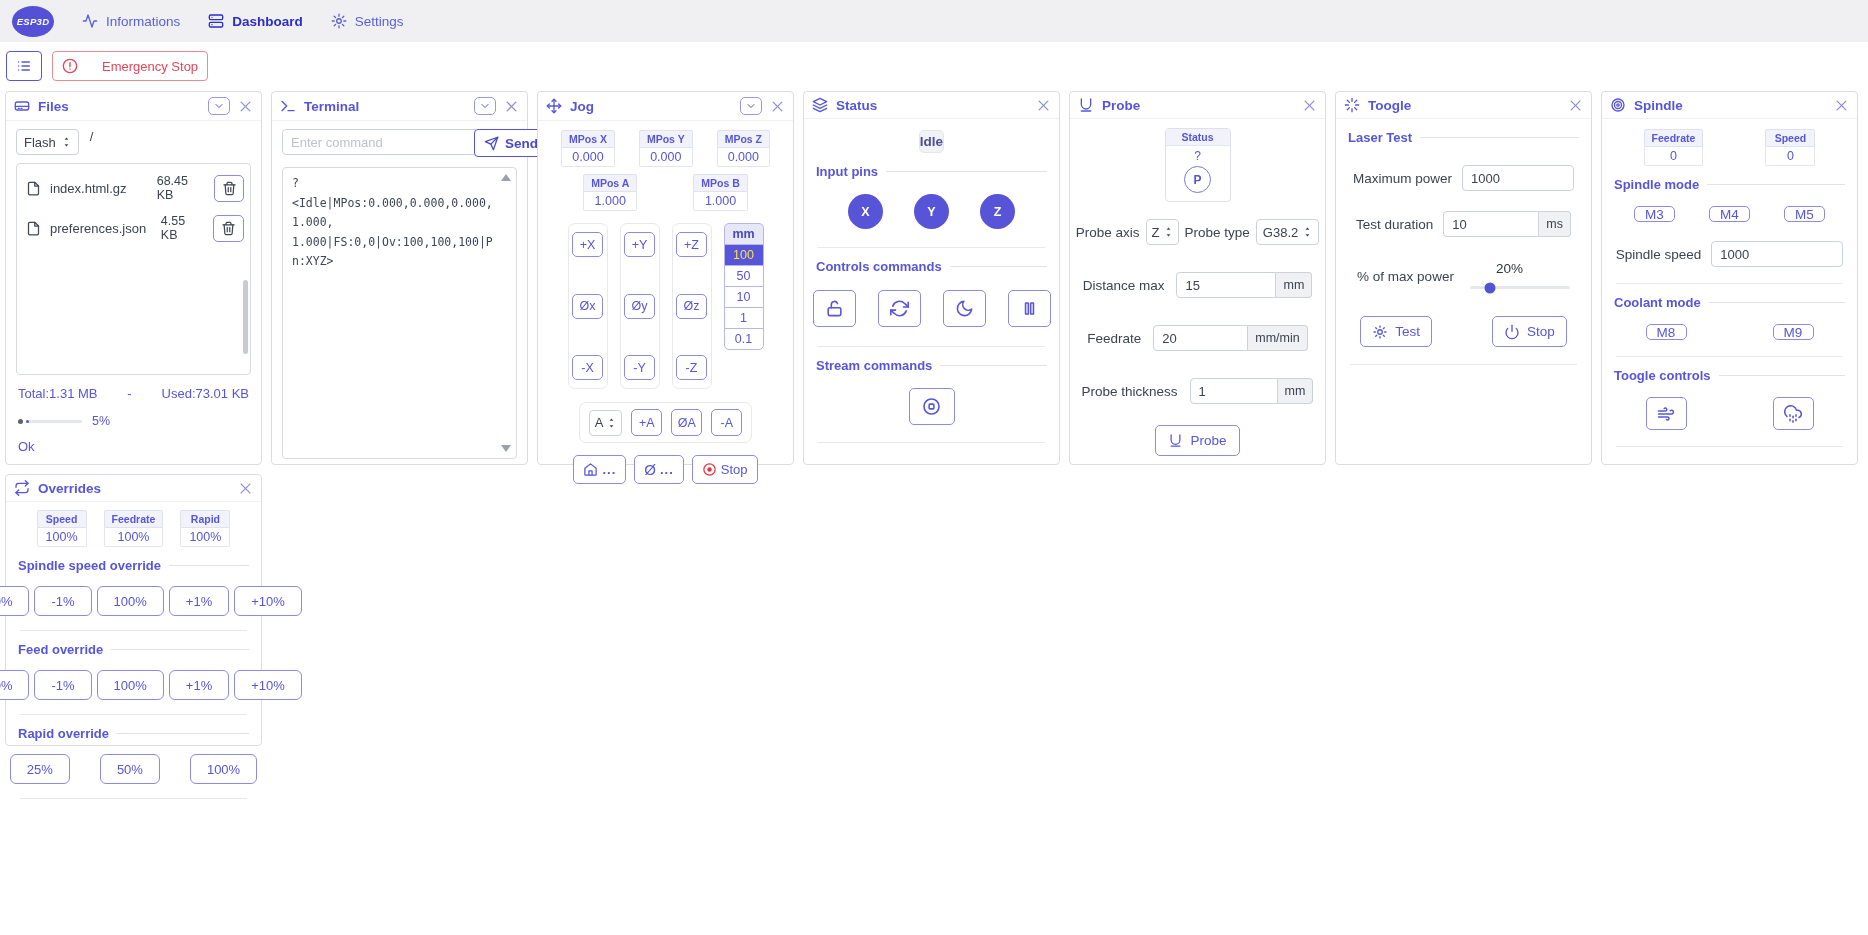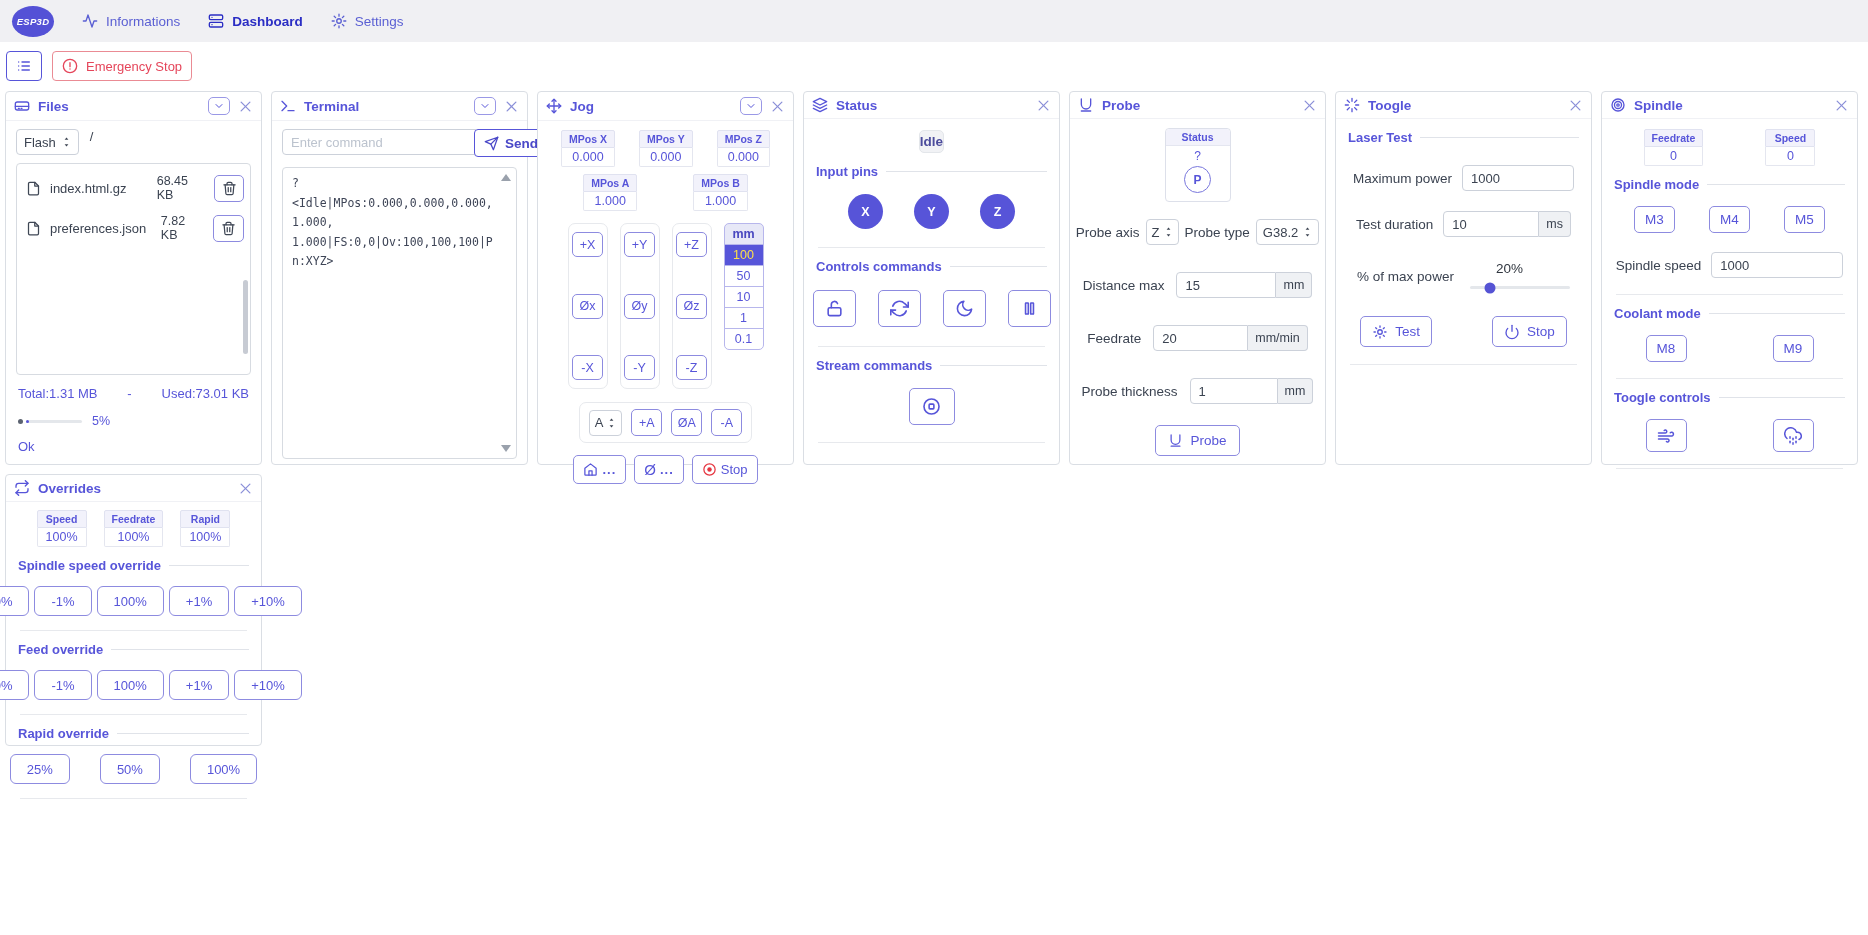--- a/index.html
+++ b/index.html
@@ -14,21 +14,21 @@
   .nav{height:42px;background:#f0f0f3;display:flex;align-items:center;padding:0 12px;gap:28px}
   .brand{width:42px;height:31px;background:#5451d6;border-radius:50%;display:flex;align-items:center;justify-content:center;flex:0 0 auto}
   .brandtxt{color:#fff;font-weight:bold;font-style:italic;font-size:9.5px;letter-spacing:.3px}
   .navitem{display:flex;align-items:center;gap:8px;color:#5a5fd3;font-size:13.5px}
   .navitem .svgi{font-size:16px}
   .navitem.active{color:#2b2ec4;font-weight:bold}
 
   
   .toolbar{display:flex;gap:10px;padding:9px 6px 6px;background:#fff}
   .tbtn{height:30px;border:1px solid #5755d9;border-radius:4px;background:#fff;color:#5755d9;
-        display:inline-flex;align-items:center;gap:8px;padding:0 9px;font-family:inherit;font-size:13px}
+        display:inline-flex;align-items:center;gap:24px;padding:0 9px;font-family:inherit;font-size:13px}
   .tbtn.danger{border-color:#ea8b94;color:#e5455a}
   .tbtn .svgi{font-size:16px}
 
   
   .panels{display:flex;flex-wrap:wrap;gap:9px;padding:0 5px;margin-top:4px;align-items:flex-start}
   .panel{width:257px;border:1px solid #dadee4;border-radius:4px;background:#fff}
   .panel.tall{height:374px}
   .panel.h-ovr{height:272px}
   .ph{display:flex;align-items:center;gap:8px;padding:5px 8px;border-bottom:1px solid #f0f1f5}
   .ph .picon{font-size:16px;color:#5755d9}
@@ -148,21 +148,21 @@
   .l-track{position:relative;width:100px;height:3px;background:#e4e7eb;border-radius:2px;margin-top:10px}
   .l-thumb{position:absolute;left:20%;top:50%;transform:translate(-50%,-50%);width:11px;height:11px;border-radius:50%;background:#5553d4}
   .l-btns{display:flex;justify-content:center;gap:60px;margin-top:27px}
   .l-btn{height:31px;padding:0 11px;gap:7px;font-size:13.5px}
   .l-btn .svgi{font-size:16px}
   .l-div{margin-top:17px}
 
   
   .sp-chips{display:flex;justify-content:center;gap:62px;margin-top:10px}
   .sp-row{display:flex;justify-content:center;gap:34px;margin-top:14px}
-  .m-btn{width:41px;height:27px;font-size:13.5px}
+  .m-btn{width:41px;height:16px;font-size:13.5px}
   .sp-speed{display:flex;align-items:center;justify-content:center;gap:10px;margin-top:19px;font-size:13.5px}
   .sp-div{margin-top:16px}
   .tg-row{display:flex;justify-content:center;gap:86px;margin-top:14px}
   .tg-btn{width:41px;height:33px}
   .tg-btn .svgi{font-size:18px}
 
   
   .o-chips{display:flex;justify-content:center;gap:17px;margin-top:8px}
   .o-row{display:flex;justify-content:center;gap:5px;margin-top:13px}
   .o-row3{gap:30px}
@@ -270,21 +270,21 @@
               <line x1="14" y1="10.5" x2="14" y2="17"></line>
             </svg>
         </button>
       </div>
       <div class="f-row" data-interactable="true">
         <svg class="svgi" data-interactable="false" viewBox="0 0 24 24">
             <path d="M14 2H6a2 2 0 0 0-2 2v16a2 2 0 0 0 2 2h12a2 2 0 0 0 2-2V8z"></path>
             <polyline points="14 2 14 8 20 8"></polyline>
           </svg>
         <span class="f-name" data-interactable="false">preferences.json</span>
-        <span class="f-size" data-interactable="false">7.82 KB</span>
+        <span class="f-size" data-interactable="false">4.55 KB</span>
         <button class="ob f-trash" data-interactable="true">
           <svg class="svgi" data-interactable="false" viewBox="0 0 24 24">
               <polyline points="3 6 21 6"></polyline>
               <path d="M19 6l-1.2 14a2 2 0 0 1-2 1.8H8.2a2 2 0 0 1-2-1.8L5 6"></path>
               <path d="M8 6V4a2 2 0 0 1 2-2h4a2 2 0 0 1 2 2v2"></path>
               <line x1="10" y1="10.5" x2="10" y2="17"></line>
               <line x1="14" y1="10.5" x2="14" y2="17"></line>
             </svg>
         </button>
       </div>

